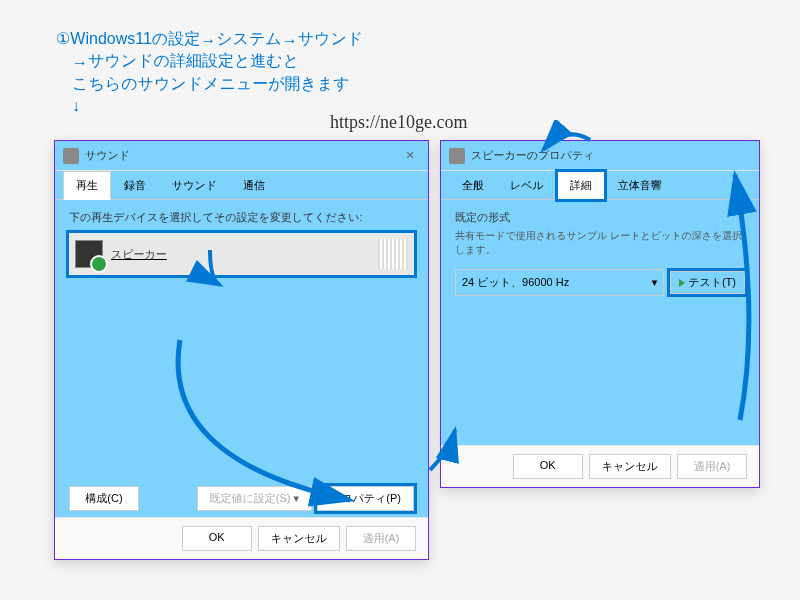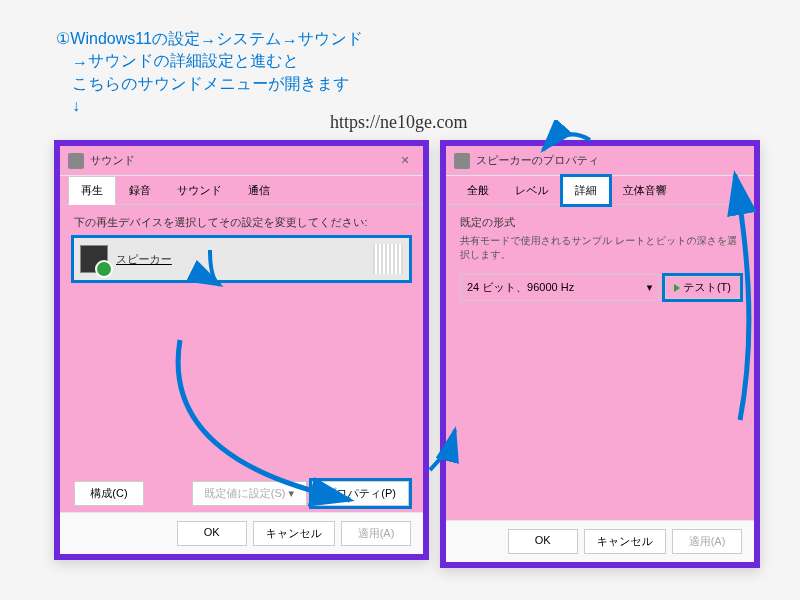--- a/index.html
+++ b/index.html
@@ -22,22 +22,22 @@
     }
     .url-text {
       position: absolute;
       color: #333;
       font-size: 18px;
       font-family: serif;
       text-align: right;
     }
     .window {
       position: absolute;
-      background: #f9a8d4;
-      border: 6px solid #6d28d9;
+      background: #7dd3fc;
+      border: 1px solid #6d28d9;
       box-shadow: 0 4px 12px rgba(0,0,0,0.15);
     }
     .titlebar {
       height: 30px;
       display: flex;
       align-items: center;
       padding: 0 8px;
       border-bottom: 1px solid #e5e5e5;
     }
     .titlebar-icon {
@@ -251,21 +251,21 @@
       <div class="btn hl">プロパティ(P)</div>
     </div>
   </div>
   <div class="dialog-buttons" style="position:absolute; bottom:0; left:0; right:0;">
     <div class="btn">OK</div>
     <div class="btn">キャンセル</div>
     <div class="btn disabled">適用(A)</div>
   </div>
 </div>
 
-<div class="window" style="top:140px; left:440px; width:320px; height:428px;">
+<div class="window" style="top:140px; left:440px; width:320px; height:348px;">
   <div class="titlebar">
     <div class="titlebar-icon"></div>
     <div class="titlebar-title">スピーカーのプロパティ</div>
   </div>
   <div class="tabs">
     <div class="tab">全般</div>
     <div class="tab">レベル</div>
     <div class="tab active hl">詳細</div>
     <div class="tab">立体音響</div>
   </div>

